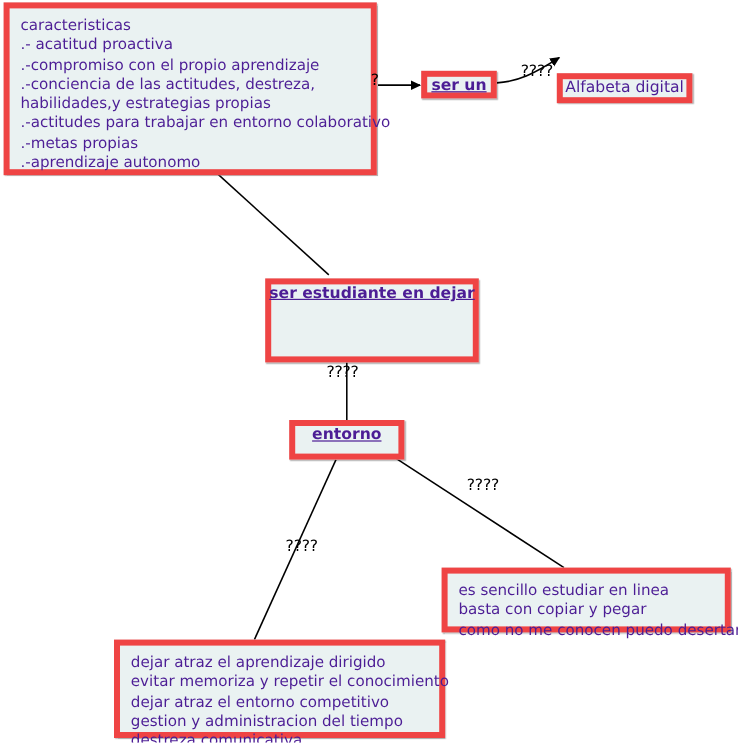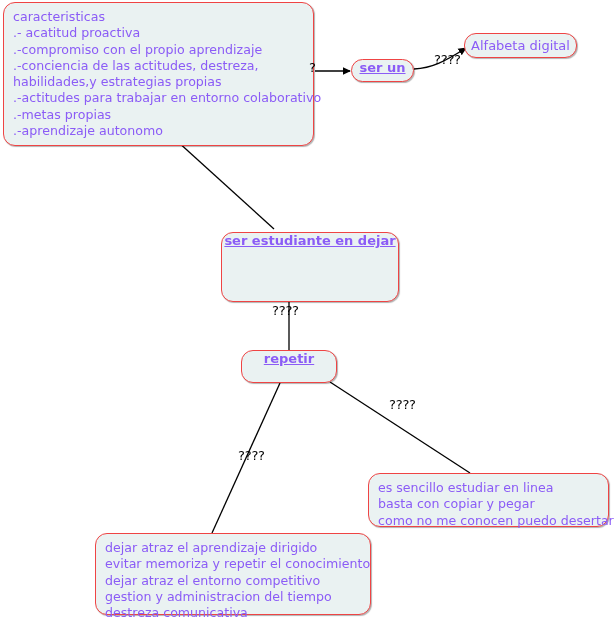--- a/index.html
+++ b/index.html
@@ -21,23 +21,23 @@
     left: 0;
     top: 0;
     width: 615px;
     height: 619px;
     pointer-events: none;
   }
   .node {
     position: absolute;
     box-sizing: border-box;
     background: #eaf2f2;
-    border: 1px solid #ef4444;
-    border-radius: 12px;
-    color: #8b5cf6;
+    border: 5px solid #ef4444;
+    border-radius: 0;
+    color: #4c1d95;
     box-shadow: 1px 1px 1px rgba(0,0,0,0.30);
   }
   .node .txt {
     display: block;
     white-space: pre;
   }
   
   .node.list {
     padding: 6px 9px 7px 9px;
     font-size: 12.6px;
@@ -49,20 +49,21 @@
     justify-content: center;
     font-weight: bold;
     font-size: 13px;
     text-decoration: underline;
   }
   .node.plain {
     display: flex;
     align-items: center;
     justify-content: center;
     font-size: 13px;
+    margin-top: 28px;
   }
   .link-label {
     position: absolute;
     font-family: "DejaVu Sans", sans-serif;
     font-size: 13px;
     color: #000000;
     background: transparent;
     white-space: pre;
     letter-spacing: -0.2px;
   }
@@ -114,21 +115,21 @@
 
   <div class="node plain over" style="left:464px; top:33px; width:113px; height:25px;">
     <span class="txt">Alfabeta digital</span>
   </div>
 
   <div class="node concept over" style="left:221px; top:232px; width:178px; height:70px;">
     <span class="txt">ser estudiante en dejar</span>
   </div>
 
   <div class="node concept over" style="left:241px; top:350px; width:96px; height:33px;">
-    <span class="txt">repetir</span>
+    <span class="txt">entorno</span>
   </div>
 
   <div class="node list over" style="left:57px; top:533px; width:276px; height:82px;margin-left:38px;">
     <span class="txt">dejar atraz el aprendizaje dirigido
 evitar memoriza y repetir el conocimiento
 dejar atraz el entorno competitivo
 gestion y administracion del tiempo
 destreza comunicativa</span>
   </div>
 

